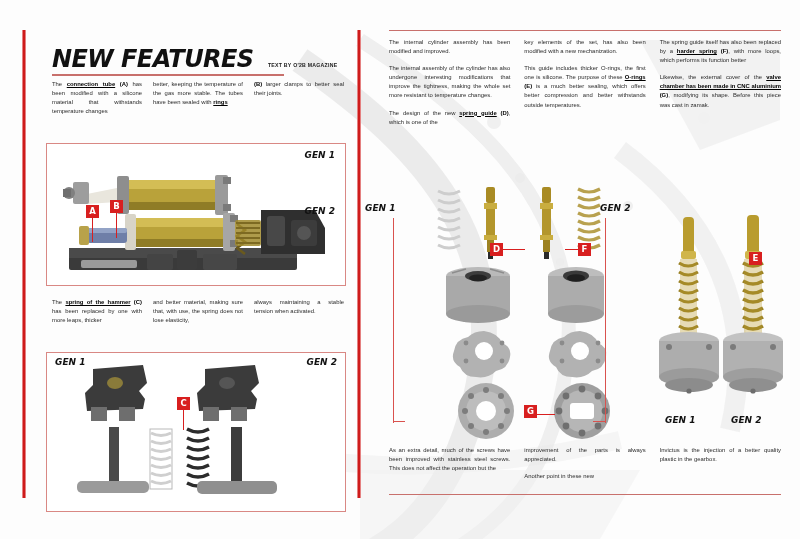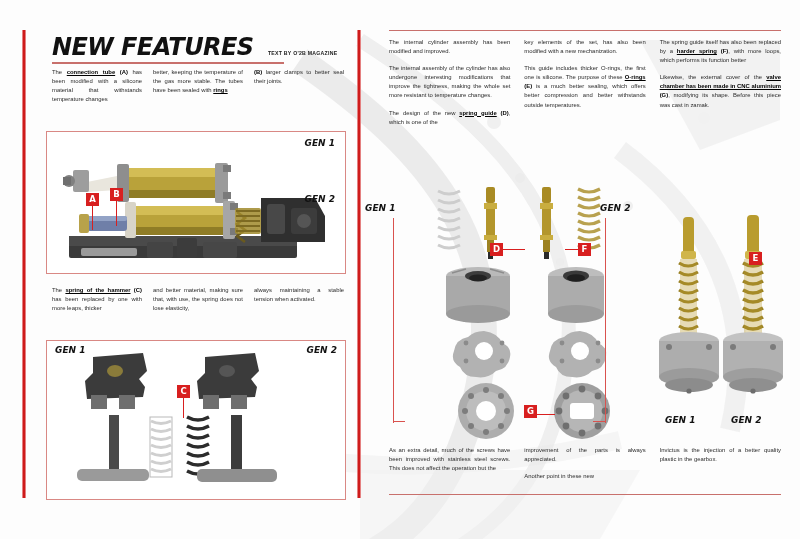--- a/index.html
+++ b/index.html
@@ -12,21 +12,21 @@
   #spread {
     position: relative;
     width: 800px; height: 539px;
     background: #fdfdfd;
   }
   
   .watermark { position: absolute; inset: 0; overflow: hidden; pointer-events: none; }
   .watermark svg { position: absolute; top: 0; left: 0; }
 
   
-  .page { position: absolute; top: 0; height: 385px; background: transparent; }
+  .page { position: absolute; top: 12px; height: 385px; background: transparent; }
   #page-left  { left: 0;   width: 380px; }
   #page-right { left: 380px; width: 420px; }
 
   
   .vrule {
     position: absolute;
     width: 4px;
     background: linear-gradient(to right,#f0b3b3,#cc1111 40%,#cc1111 60%,#f0b3b3);
     top: 30px; height: 468px;
   }

